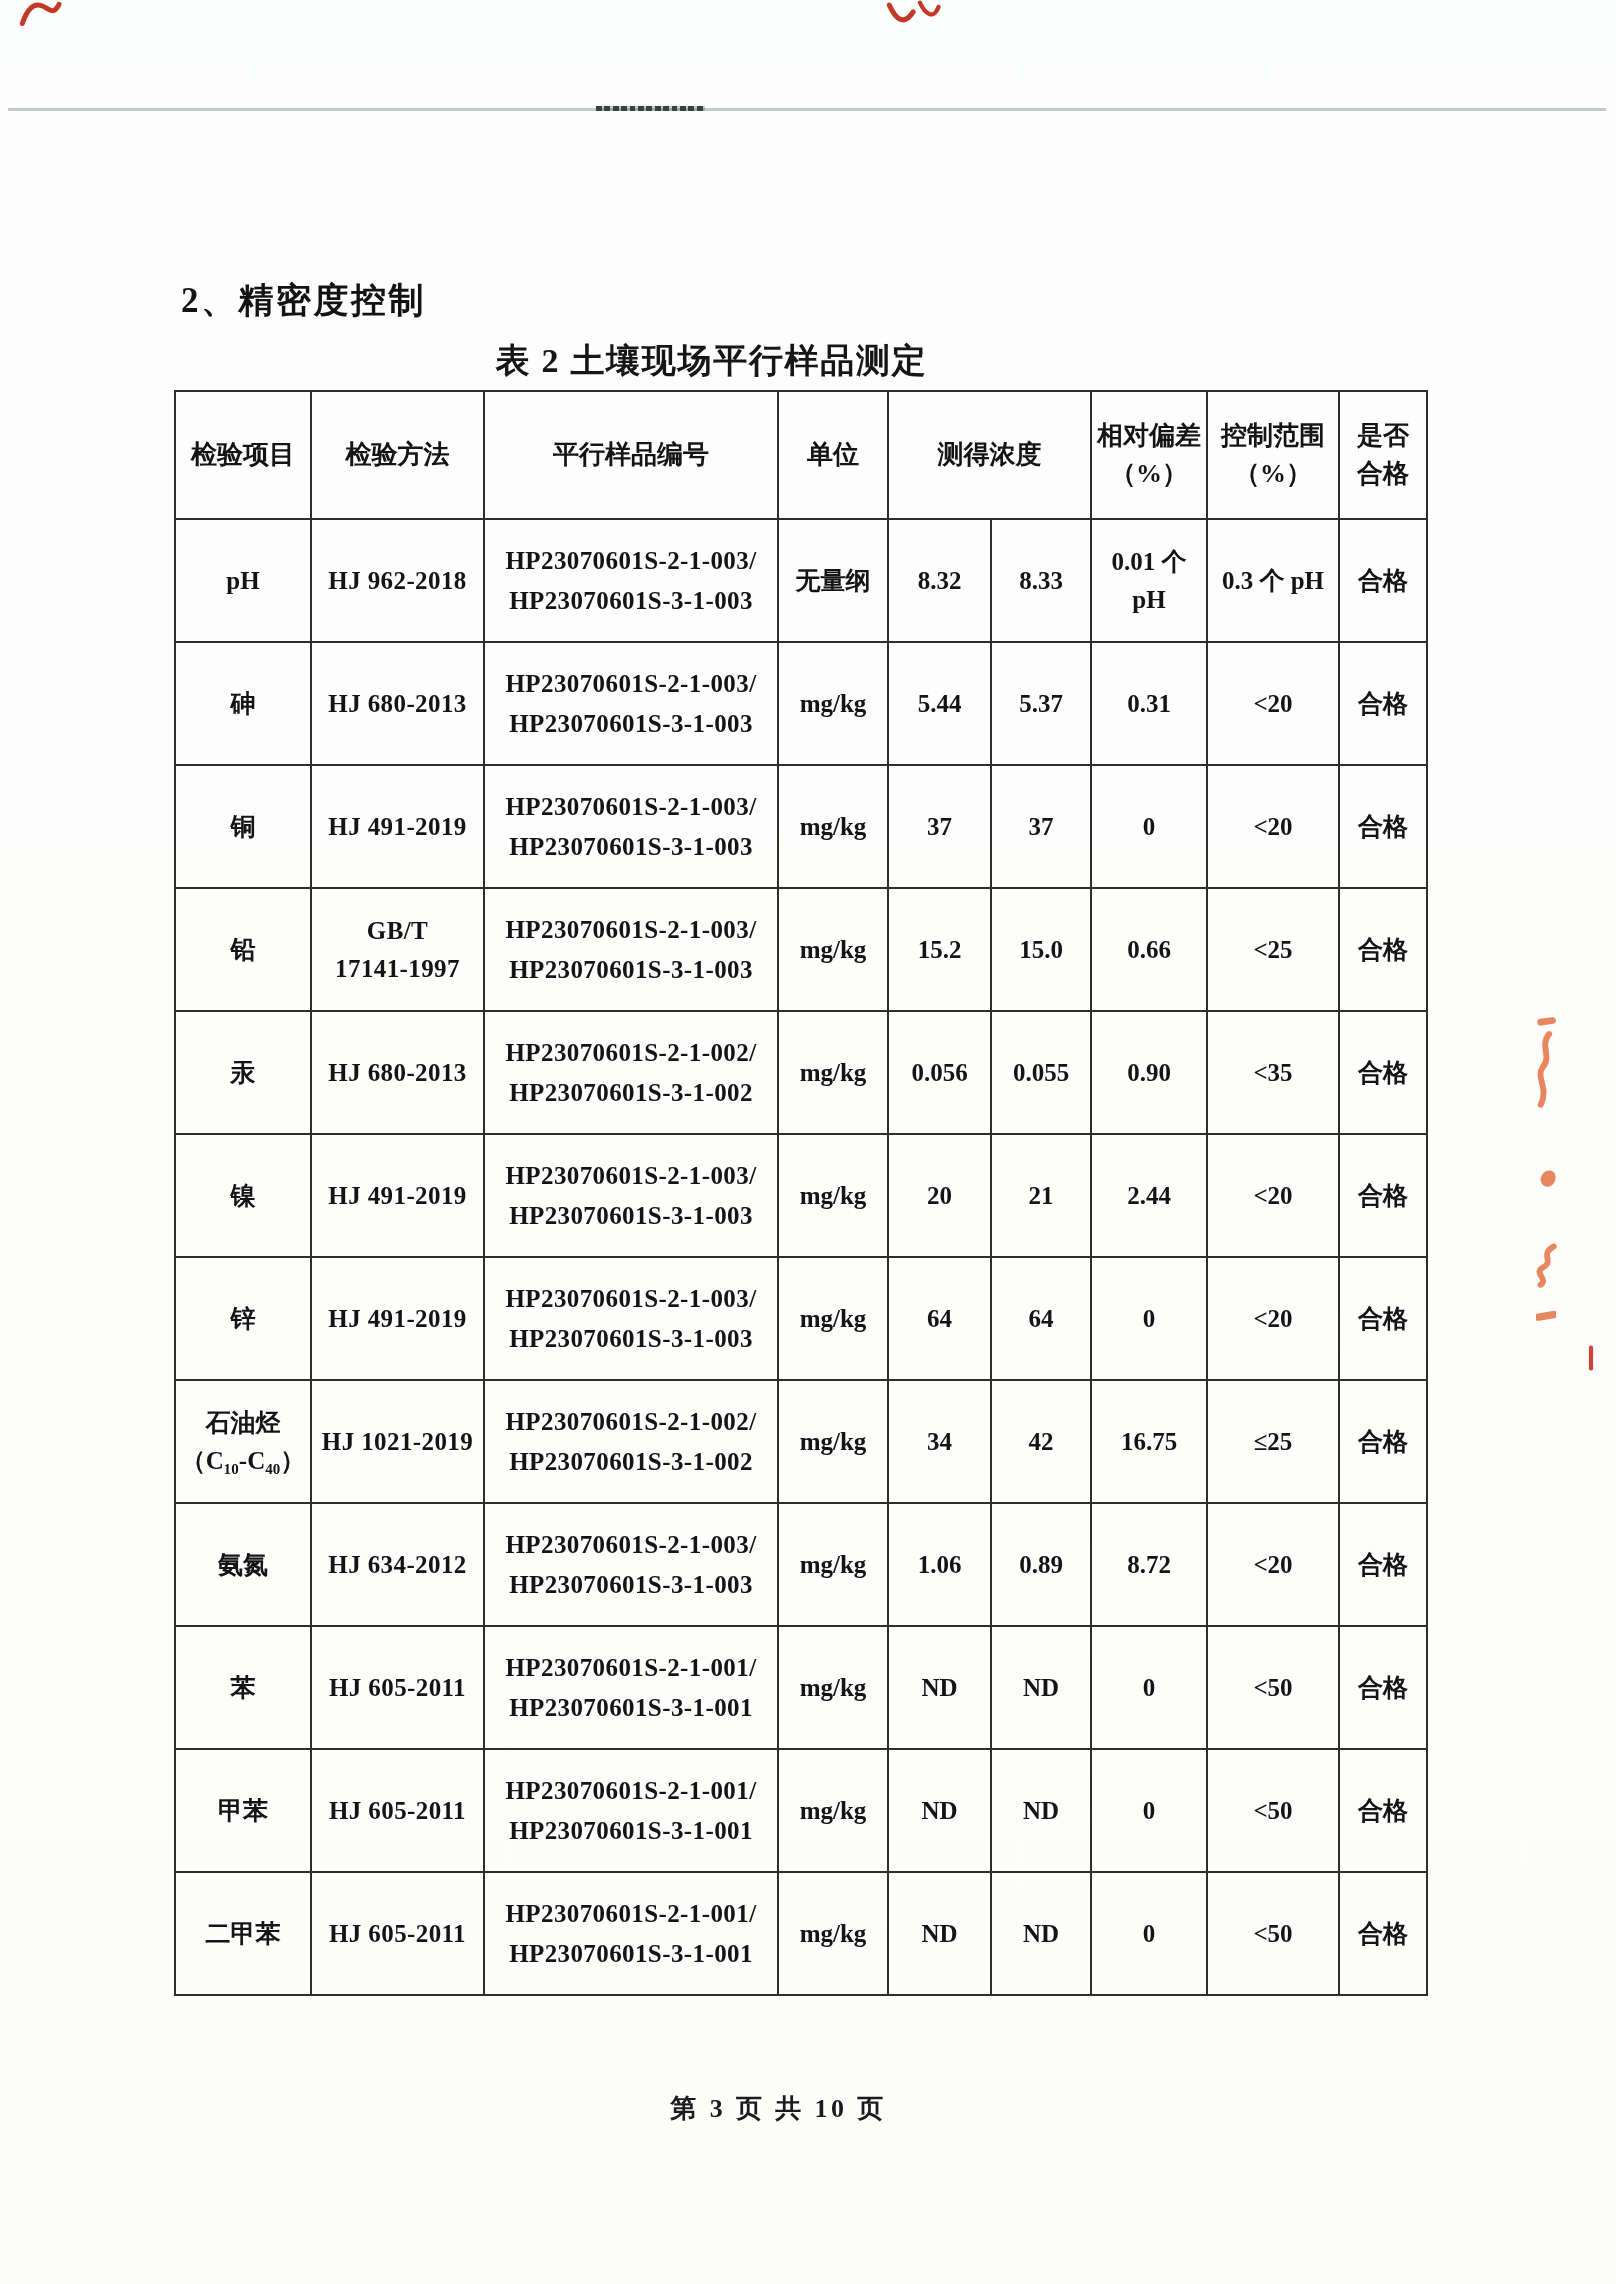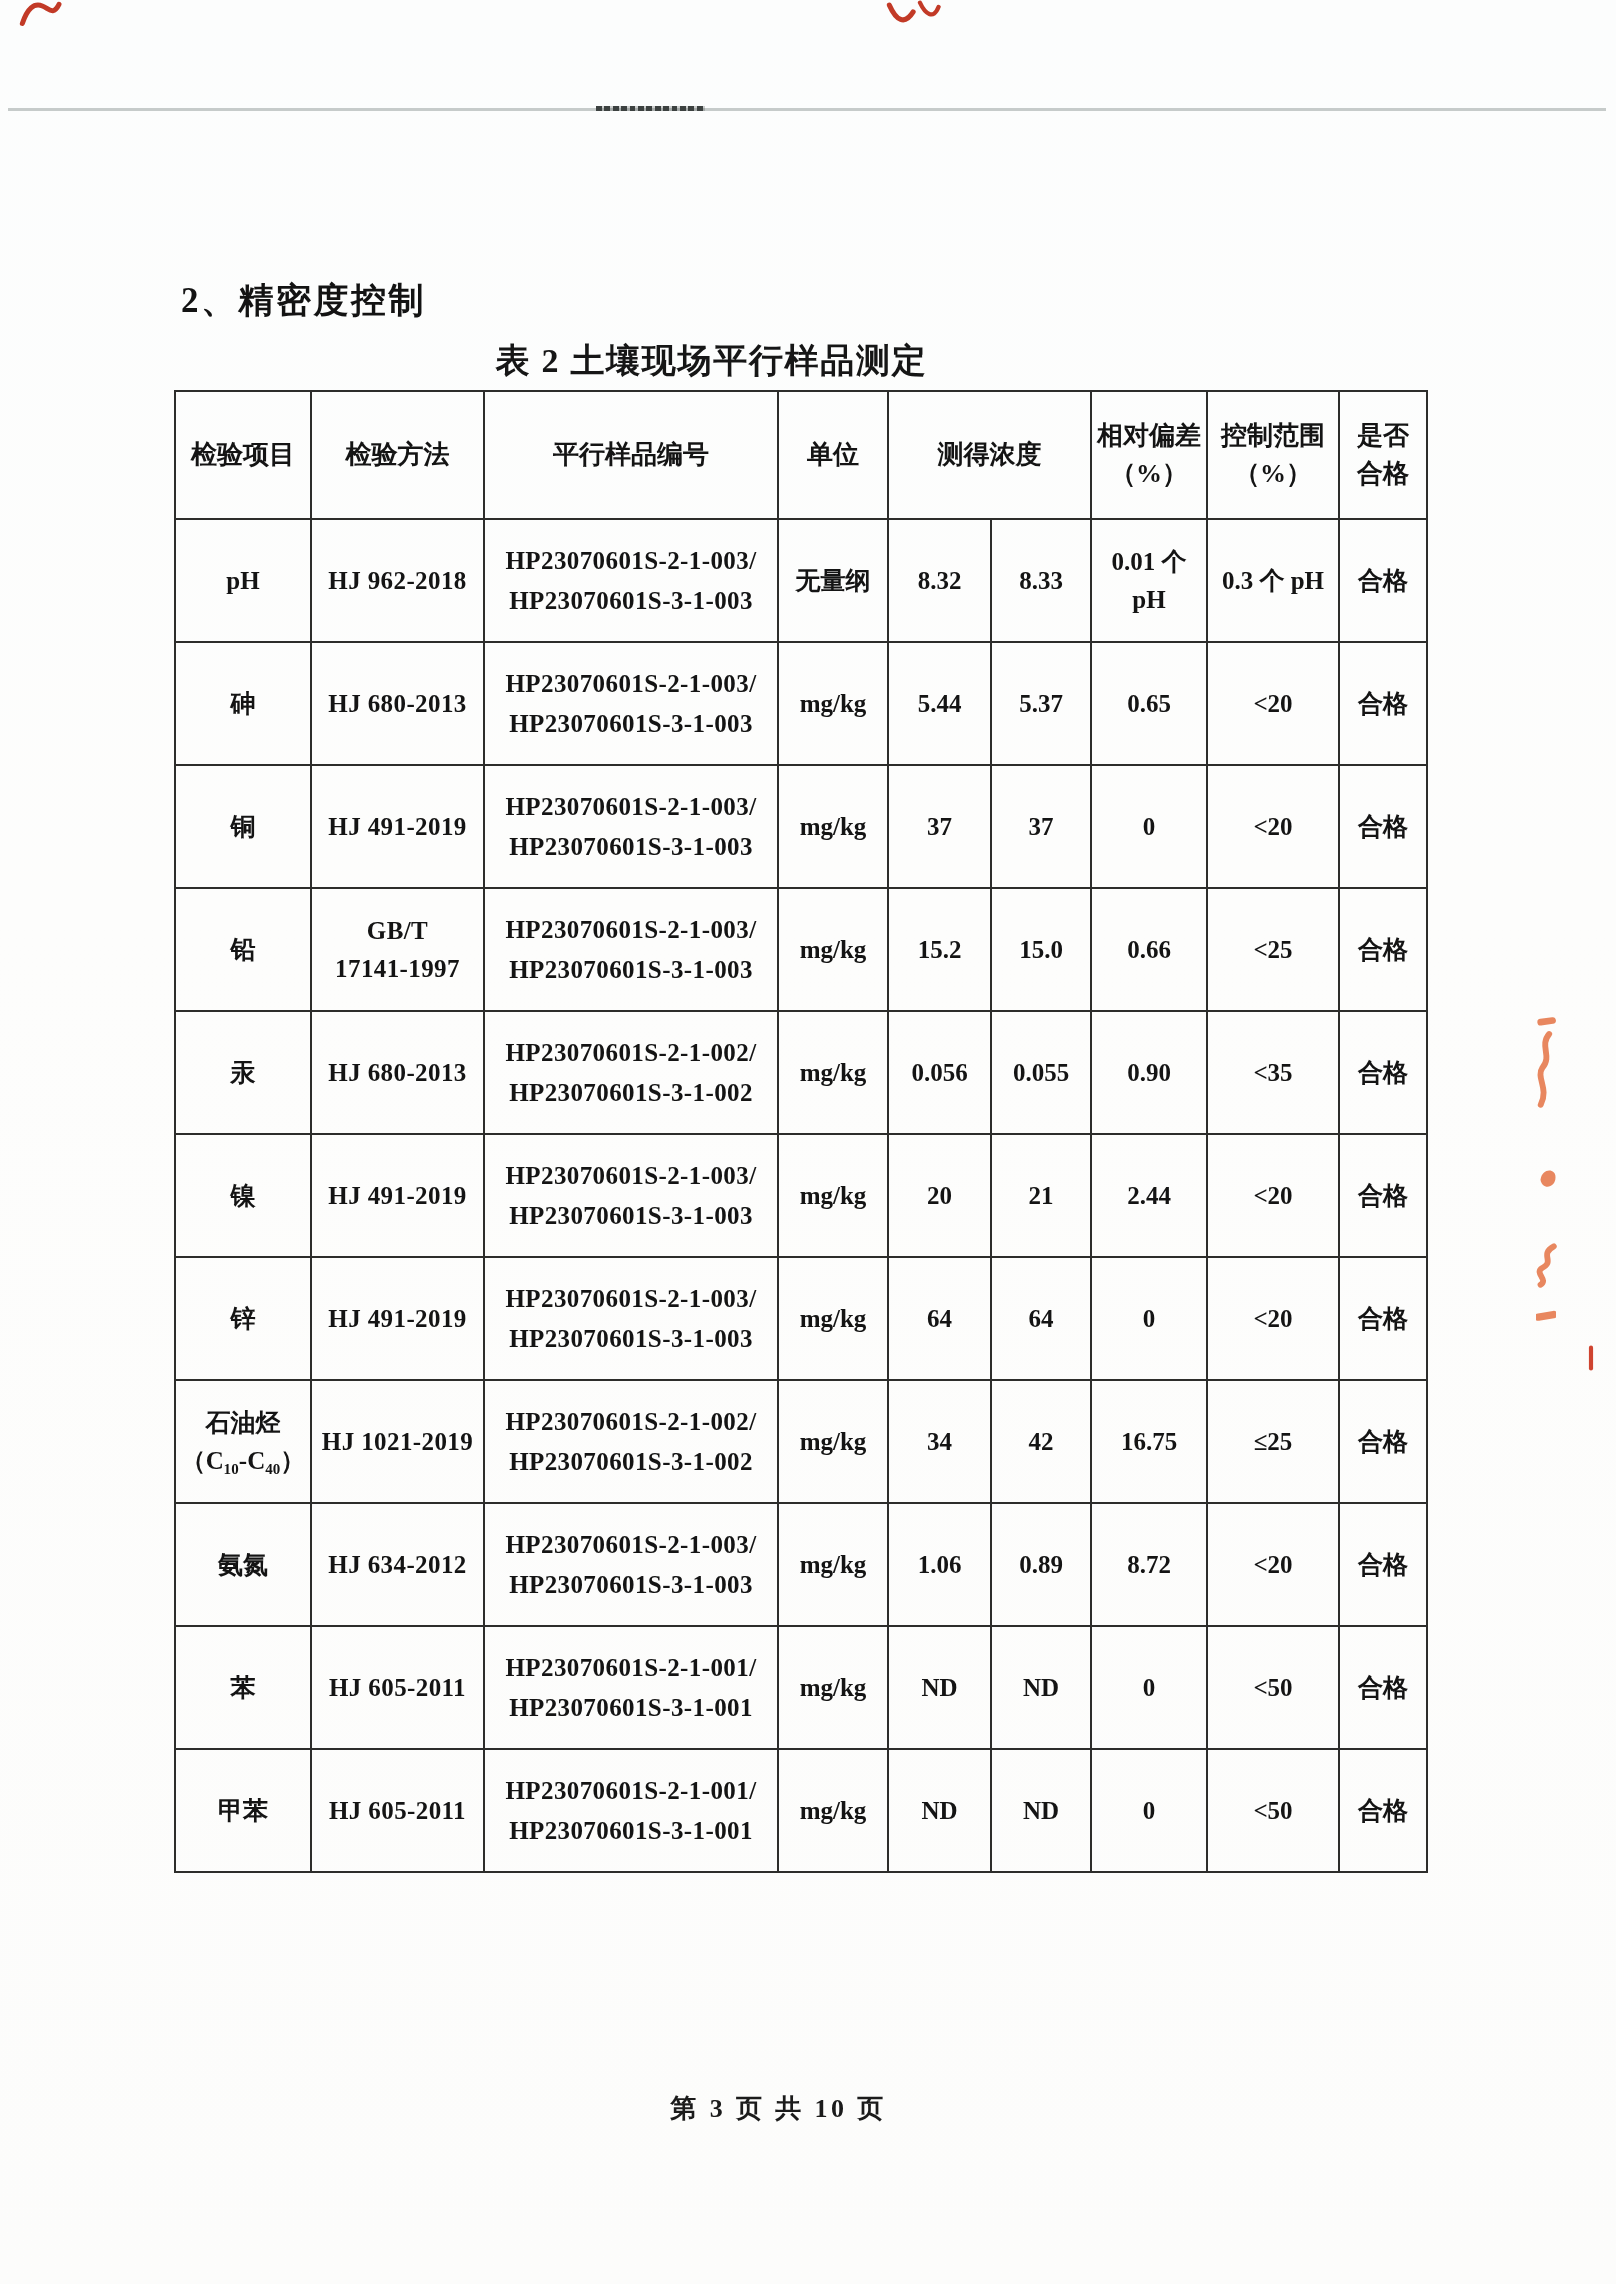--- a/index.html
+++ b/index.html
@@ -102,21 +102,21 @@
         </tr>
 
         <tr>
           <td data-field="item">砷</td>
           <td data-field="method">HJ 680-2013</td>
           <td data-field="sample_ids">HP23070601S-2-1-003/
 HP23070601S-3-1-003</td>
           <td data-field="unit">mg/kg</td>
           <td data-field="value1">5.44</td>
           <td data-field="value2">5.37</td>
-          <td data-field="deviation">0.65</td>
+          <td data-field="deviation">0.31</td>
           <td data-field="control">&lt;20</td>
           <td data-field="qualified">合格</td>
         </tr>
 
         <tr>
           <td data-field="item">铜</td>
           <td data-field="method">HJ 491-2019</td>
           <td data-field="sample_ids">HP23070601S-2-1-003/
 HP23070601S-3-1-003</td>
           <td data-field="unit">mg/kg</td>
@@ -226,20 +226,32 @@
           <td data-field="sample_ids">HP23070601S-2-1-001/
 HP23070601S-3-1-001</td>
           <td data-field="unit">mg/kg</td>
           <td data-field="value1">ND</td>
           <td data-field="value2">ND</td>
           <td data-field="deviation">0</td>
           <td data-field="control">&lt;50</td>
           <td data-field="qualified">合格</td>
         </tr>
 
+        <tr>
+          <td data-field="item">二甲苯</td>
+          <td data-field="method">HJ 605-2011</td>
+          <td data-field="sample_ids">HP23070601S-2-1-001/
+HP23070601S-3-1-001</td>
+          <td data-field="unit">mg/kg</td>
+          <td data-field="value1">ND</td>
+          <td data-field="value2">ND</td>
+          <td data-field="deviation">0</td>
+          <td data-field="control">&lt;50</td>
+          <td data-field="qualified">合格</td>
+        </tr>
       </tbody>
   </table>
 
   <svg class="mark" style="left:1534px;top:1017px;" width="23.6" height="93" viewBox="0 0 28 110">
     <path d="M8,6 L22,4" fill="none" stroke="#e8875f" stroke-width="8" stroke-linecap="round"></path>
     <path d="M18,20 C6,34 22,46 10,60 C2,72 18,84 8,104" fill="none" stroke="#e8875f" stroke-width="7" stroke-linecap="round"></path>
   </svg>
   <svg class="mark" style="left:1537px;top:1163px;" width="22" height="30" viewBox="0 0 26 36">
     <path d="M4,20 C6,6 22,6 22,17 C22,30 6,33 4,20 Z" fill="#e8875f"></path>
   </svg>

